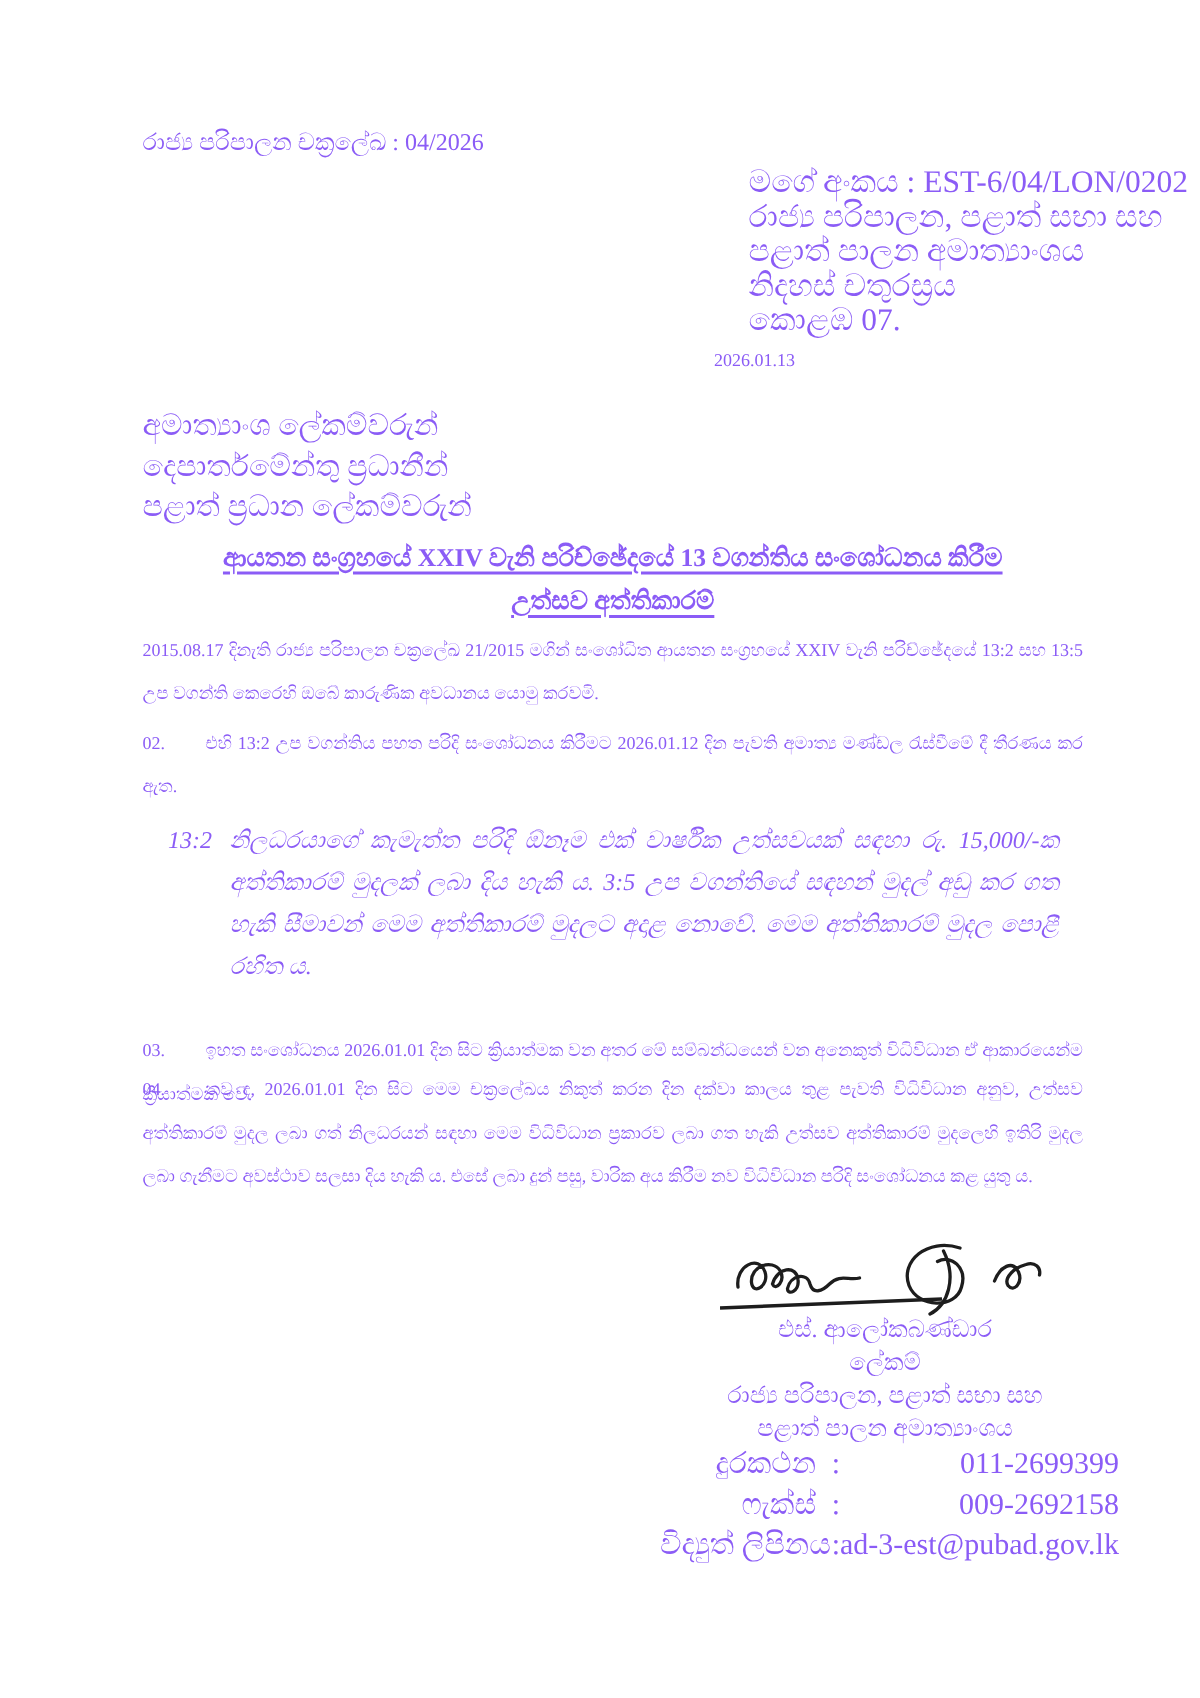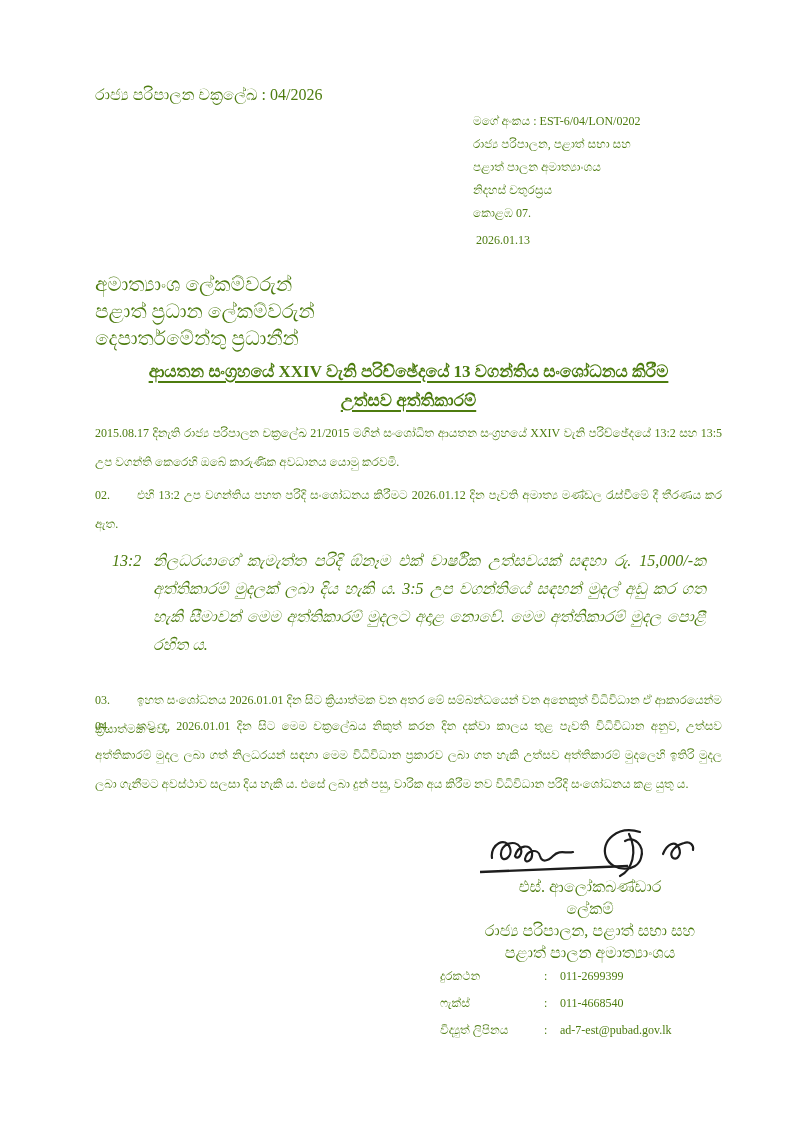--- a/index.html
+++ b/index.html
@@ -1,47 +1,47 @@
 <!DOCTYPE html>
 <html><head>
 <meta charset="utf-8">
 <style>
   html,body{margin:0;padding:0;background:#ffffff;}
   .page{
     position:relative;
     width:800px;height:1132px;
     background:#ffffff;
     font-family:"Liberation Serif","DejaVu Serif",serif;
-    color:#4d7c0f;
+    color:#8b5cf6;
     overflow:hidden;
   }
   .abs{position:absolute;}
   .circular-no{left:95px;top:86px;font-size:16px;}
-  .sender{left:473px;top:110px;font-size:12px;line-height:23px;}
+  .sender{left:499px;top:110px;font-size:21px;line-height:23px;}
   .letter-date{left:476px;top:233px;font-size:12px;}
   .recipients{left:95px;top:271px;font-size:20px;line-height:27px;}
   .title-block{left:95px;top:357px;width:627px;text-align:center;
     font-weight:bold;font-size:17px;line-height:29px;}
   .title-block .u{text-decoration:underline;text-underline-offset:4px;text-decoration-thickness:1.5px;margin-top:14px;}
   .para{left:95px;width:627px;text-align:justify;font-size:12px;line-height:29px;margin:0;}
   .p-intro{top:419px;}
   .p-02{top:481px;}
   .p-03{top:686px;}
   .p-04{top:712px;}
   .pnum{display:inline-block;width:42px;}
   .clause{left:112px;top:547px;width:594px;display:flex;
     font-style:italic;font-size:16px;line-height:28px;}
   .clause .cnum{width:41px;flex:none;}
   .clause .ctext{flex:1;text-align:justify;}
   .sig-block{left:440px;top:820px;width:300px;text-align:center;
     font-size:16px;line-height:22px;}
   .sig-svg{display:block;margin:0 auto;margin-left:40px;}
   .sig-name{margin-top:-2px;}
-  .contact{left:440px;top:963px;font-size:12px;line-height:27px;
-    display:grid;grid-template-columns:104px 16px auto;column-gap:0;}
+  .contact{left:440px;top:963px;font-size:20px;line-height:27px;
+    display:grid;grid-template-columns:104px 16px auto;column-gap:0;text-align:right;}
   .contact .cell{white-space:nowrap;}
 </style>
 </head>
 <body>
 
 <div class="page">
 
   <div class="abs circular-no">රාජ්‍ය පරිපාලන චක්‍රලේඛ : 04/2026</div>
 
   <div class="abs sender">
@@ -51,22 +51,22 @@
     <div>රාජ්‍ය පරිපාලන, පළාත් සභා සහ</div>
     <div>පළාත් පාලන අමාත්‍යාංශය</div>
     <div>නිදහස් චතුරස්‍රය</div>
     <div>කොළඹ 07.</div>
   </div>
 
   <div class="abs letter-date">2026.01.13</div>
 
   <div class="abs recipients">
     <div>අමාත්‍යාංශ ලේකම්වරුන්</div>
+    <div>දෙපාර්තමේන්තු ප්‍රධානීන්</div>
     <div>පළාත් ප්‍රධාන ලේකම්වරුන්</div>
-    <div>දෙපාර්තමේන්තු ප්‍රධානීන්</div>
   </div>
 
   <div class="abs title-block">
     <div><span class="u">ආයතන සංග්‍රහයේ XXIV වැනි පරිච්ඡේදයේ 13 වගන්තිය සංශෝධනය කිරීම</span></div>
     <div><span class="u">උත්සව අත්තිකාරම්</span></div>
   </div>
 
   <p class="abs para p-intro">2015.08.17 දිනැති රාජ්‍ය පරිපාලන චක්‍රලේඛ 21/2015 මගින් සංශෝධිත ආයතන සංග්‍රහයේ XXIV වැනි පරිච්ඡේදයේ 13:2 සහ 13:5 උප වගන්ති කෙරෙහි ඔබේ කාරුණික අවධානය යොමු කරවමි.</p>
 
   <p class="abs para p-02">
@@ -100,20 +100,20 @@
     <div>පළාත් පාලන අමාත්‍යාංශය</div>
   </div>
 
   <div class="abs contact">
     <div class="cell">දුරකථන</div>
     <div class="cell">:</div>
     <div class="cell">011-2699399</div>
 
     <div class="cell">ෆැක්ස්</div>
     <div class="cell">:</div>
-    <div class="cell">011-4668540</div>
+    <div class="cell">009-2692158</div>
 
     <div class="cell">විද්‍යුත් ලිපිනය</div>
     <div class="cell">:</div>
-    <div class="cell">ad-7-est@pubad.gov.lk</div>
+    <div class="cell">ad-3-est@pubad.gov.lk</div>
   </div>
 
 </div>
 
 </body></html>

